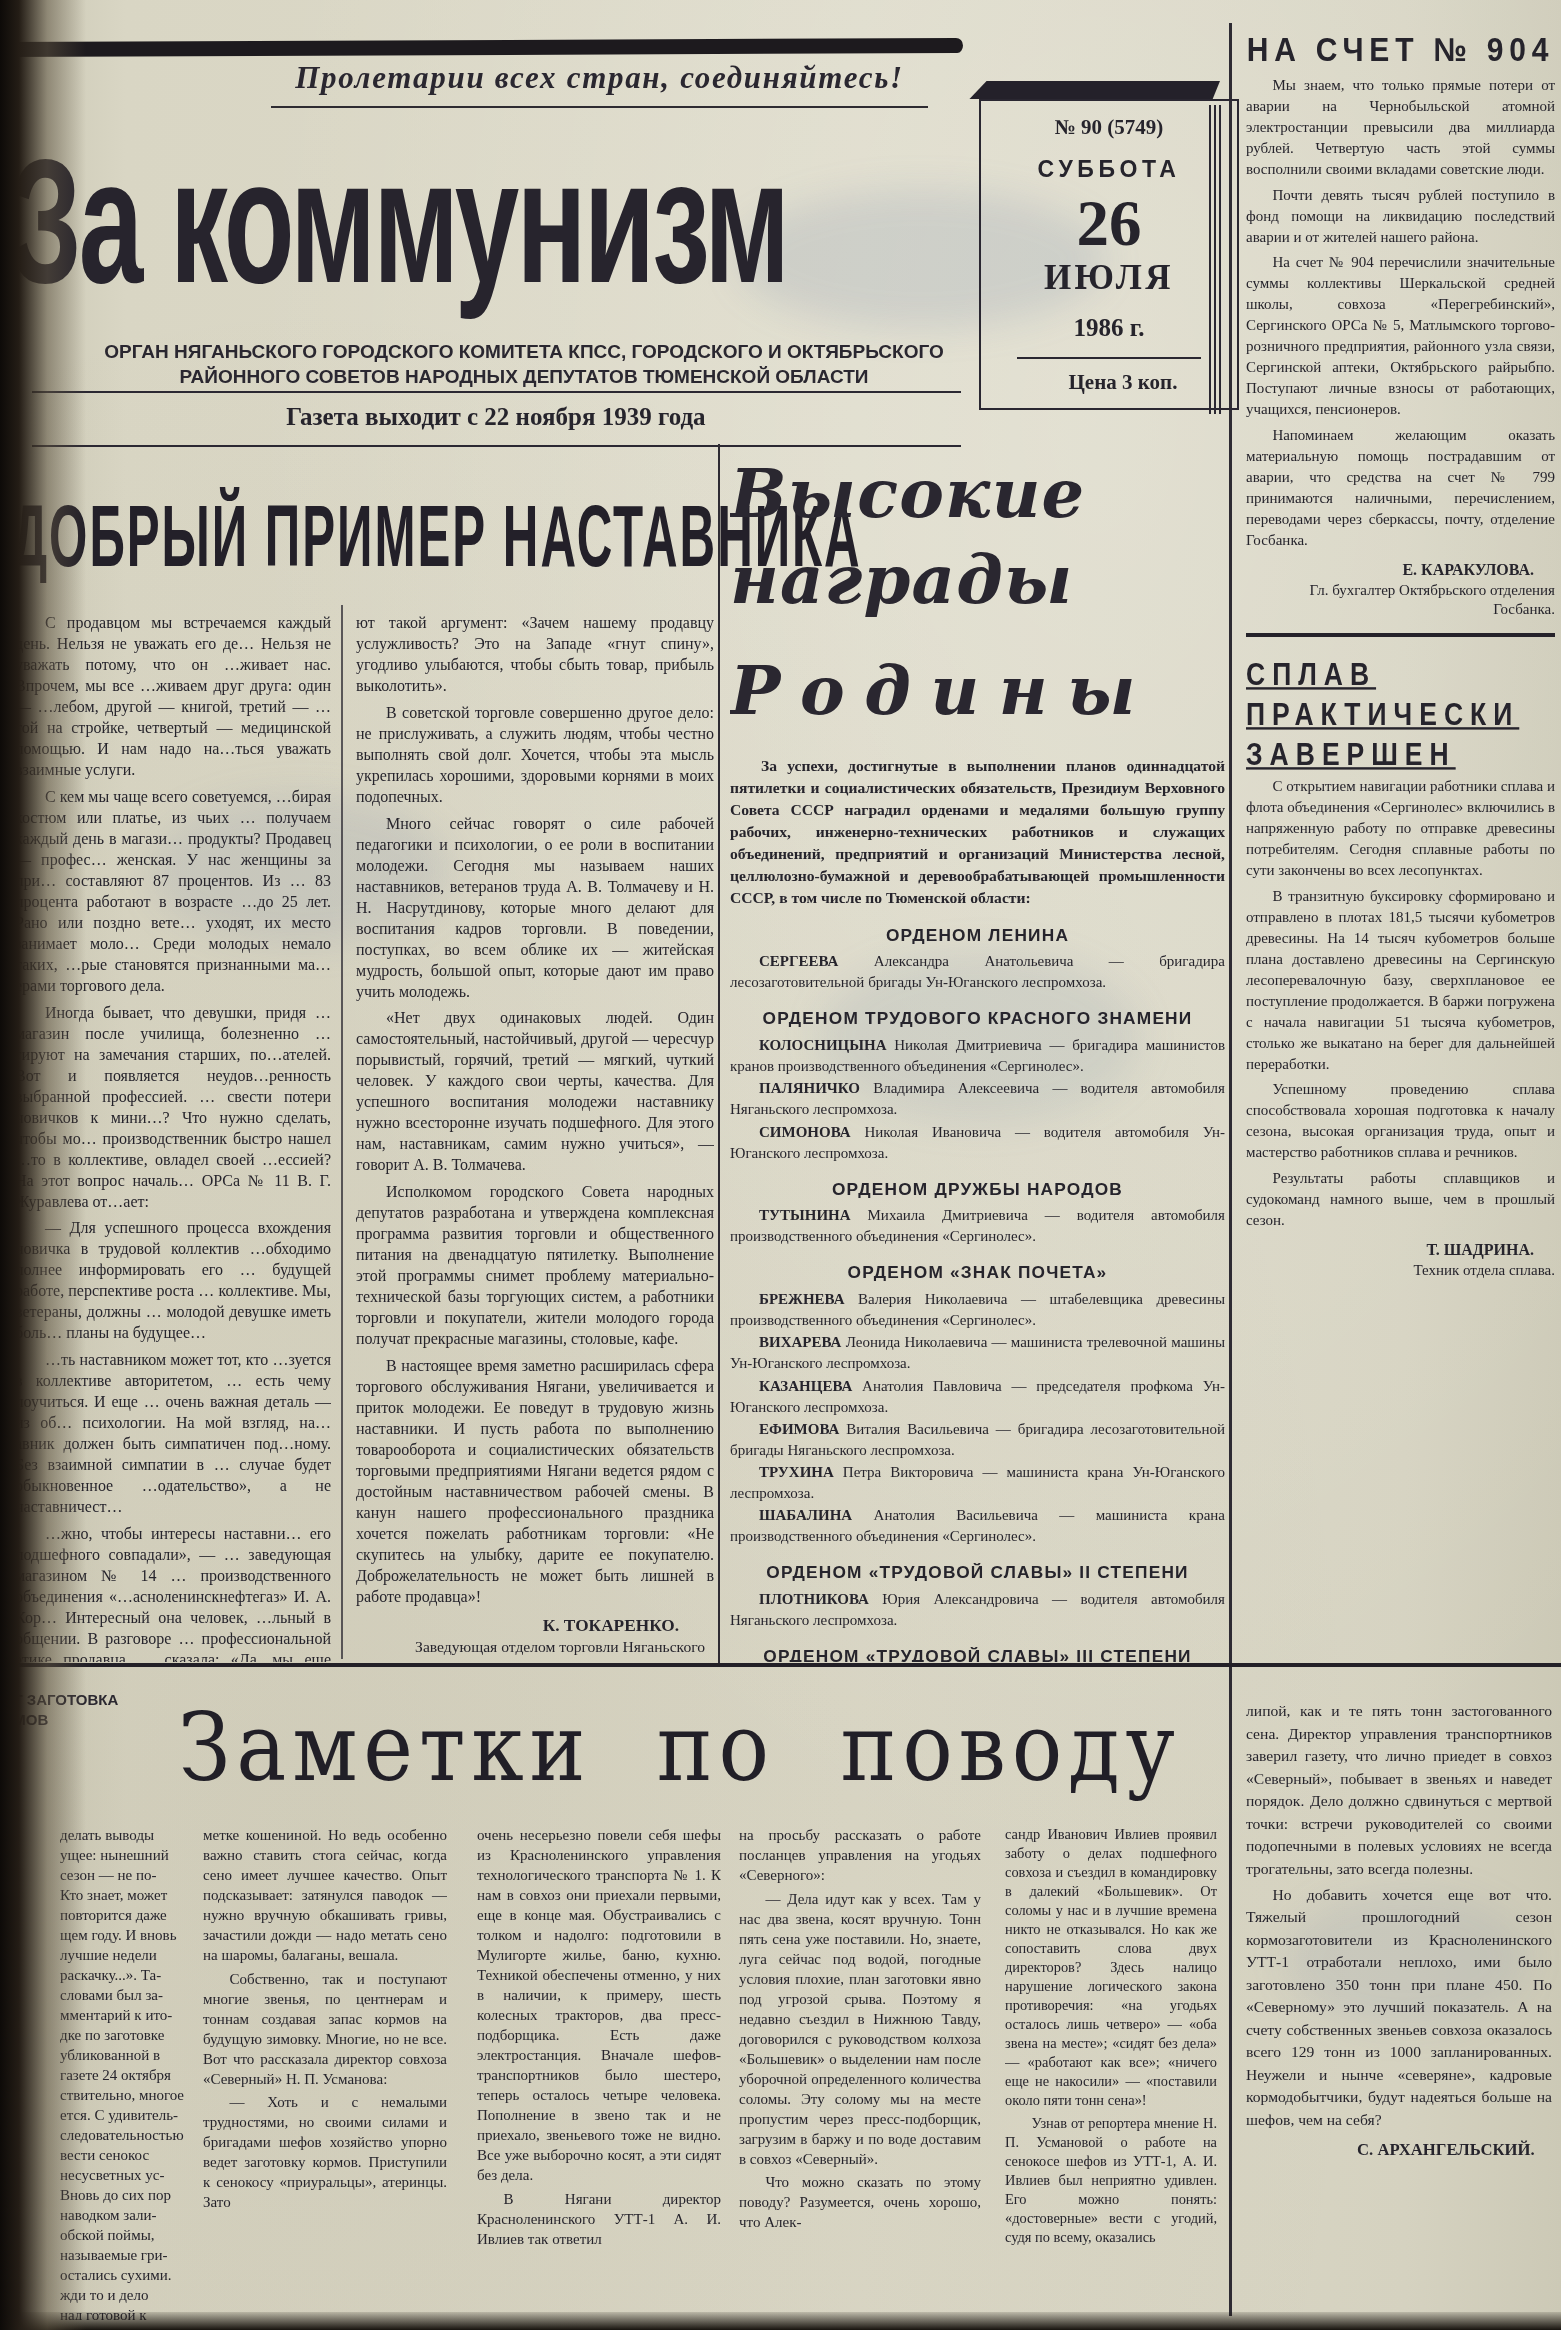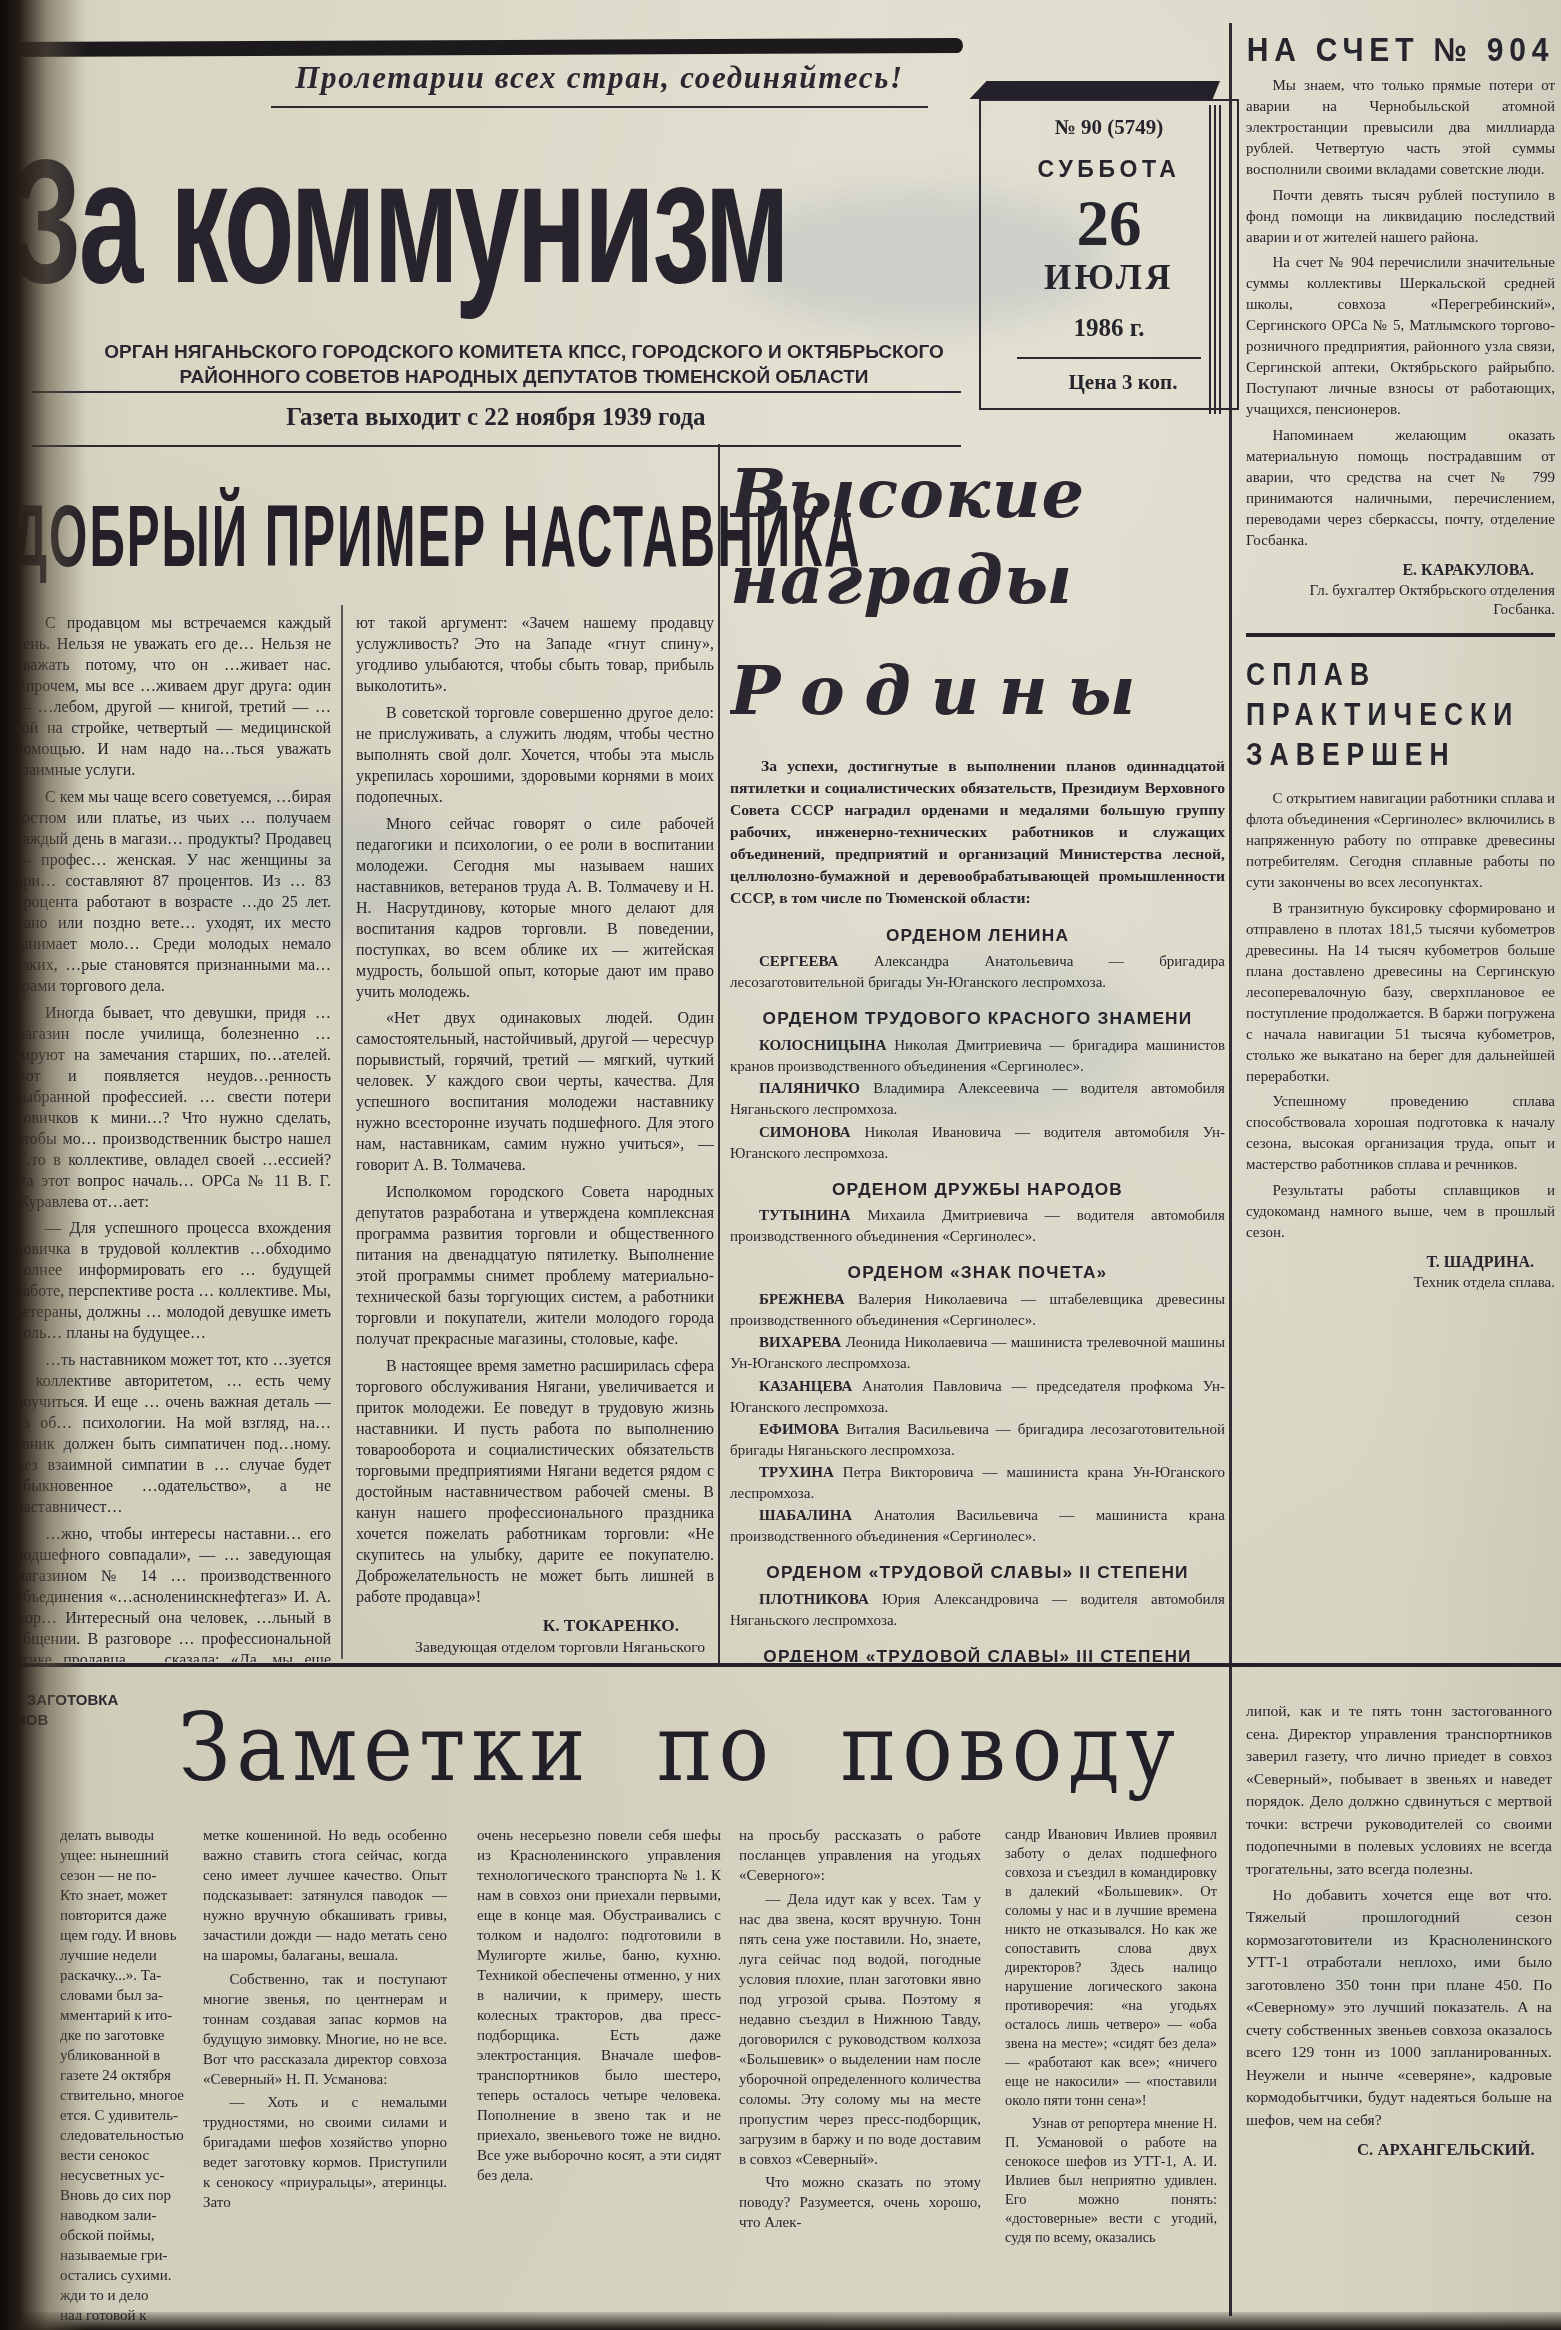--- a/index.html
+++ b/index.html
@@ -74,21 +74,21 @@
   .aw-blocks .entry{font-size:15px;line-height:21px;text-align:justify;text-indent:29px;margin:1.2px 0;}
 
   
   .rcol{position:absolute;left:1246px;top:39px;width:309px;z-index:3;font-size:15px;line-height:21px;}
   .rcol p{margin:0 0 4.6px;text-align:justify;text-indent:26.5px;}
   .r-title{font-family:"Liberation Sans",sans-serif;font-weight:900;font-size:30px;letter-spacing:5.8px;
     text-align:center;transform:scaleY(1.1);margin-bottom:15px;white-space:nowrap;}
   .thick-rule{height:3.5px;background:#25222a;margin:15px 0 17.3px;}
   .raft-title div{font-family:"Liberation Sans",sans-serif;font-weight:900;font-size:26.5px;letter-spacing:7px;
     line-height:40px;transform:scaleY(1.2);transform-origin:left;white-space:nowrap;}
-  .raft-title{margin-bottom:14px;}
+  .raft-title{margin-bottom:2px;text-decoration:underline;}
   .rcol .sig-name{padding-right:21px;font-size:16px;}
   .rcol .sig-role{text-align:right;width:100%;font-size:15px;}
 
   
   .bottom{position:absolute;left:0;top:1668px;width:1562px;height:663px;z-index:3;}
   .frag-head{position:absolute;left:3.5px;top:22px;font-family:"Liberation Sans",sans-serif;
     font-weight:bold;font-size:15px;line-height:19.6px;color:#2b2830;}
   .z-headline{position:absolute;left:161px;top:25px;width:1037px;text-align:center;
     font-family:"DejaVu Serif",serif;font-size:84px;letter-spacing:5.8px;word-spacing:33px;
     color:#211f27;transform:scaleY(1.12);transform-origin:top center;white-space:nowrap;}
@@ -247,20 +247,21 @@
         <div>жди то и дело</div>
         <div>над готовой к</div>
       </div>
     <div id="bcolB" class="bcol col">
         <p class="noindent">метке кошениной. Но ведь особенно важно ставить стога сейчас, когда сено имеет лучшее качество. Опыт подсказывает: затянулся паводок — нужно вручную обкашивать гривы, зачастили дожди — надо метать сено на шаромы, балаганы, вешала.</p>
         <p>Собственно, так и поступают многие звенья, по центнерам и тоннам создавая запас кормов на будущую зимовку. Многие, но не все. Вот что рассказала директор совхоза «Северный» Н. П. Усманова:</p>
         <p>— Хоть и с немалыми трудностями, но своими силами и бригадами шефов хозяйство упорно ведет заготовку кормов. Приступили к сенокосу «приуральцы», атеринцы. Зато</p>
       </div>
     <div id="bcolC" class="bcol col">
         <p class="noindent">очень несерьезно повели себя шефы из Красноленинского управления технологического транспорта № 1. К нам в совхоз они приехали первыми, еще в конце мая. Обустраивались с толком и надолго: подготовили в Мулигорте жилье, баню, кухню. Техникой обеспечены отменно, у них в наличии, к примеру, шесть колесных тракторов, два пресс-подборщика. Есть даже электростанция. Вначале шефов-транспортников было шестеро, теперь осталось четыре человека. Пополнение в звено так и не приехало, звеньевого тоже не видно. Все уже выборочно косят, а эти сидят без дела.</p>
+        <p>В Нягани директор Красноленинского УТТ-1 А. И. Ивлиев так ответил</p>
       </div>
     <div id="bcolD" class="bcol col">
         <p class="noindent">на просьбу рассказать о работе посланцев управления на угодьях «Северного»:</p>
         <p>— Дела идут как у всех. Там у нас два звена, косят вручную. Тонн пять сена уже поставили. Но, знаете, луга сейчас под водой, погодные условия плохие, план заготовки явно под угрозой срыва. Поэтому я недавно съездил в Нижнюю Тавду, договорился с руководством колхоза «Большевик» о выделении нам после уборочной определенного количества соломы. Эту солому мы на месте пропустим через пресс-подборщик, загрузим в баржу и по воде доставим в совхоз «Северный».</p>
         <p>Что можно сказать по этому поводу? Разумеется, очень хорошо, что Алек-</p>
       </div>
     <div id="bcolE" class="bcol col">
         <p class="noindent">сандр Иванович Ивлиев проявил заботу о делах подшефного совхоза и съездил в командировку в далекий «Большевик». От соломы у нас и в лучшие времена никто не отказывался. Но как же сопоставить слова двух директоров? Здесь налицо нарушение логического закона противоречия: «на угодьях осталось лишь четверо» — «оба звена на месте»; «сидят без дела» — «работают как все»; «ничего еще не накосили» — «поставили около пяти тонн сена»!</p>
         <p>Узнав от репортера мнение Н. П. Усмановой о работе на сенокосе шефов из УТТ-1, А. И. Ивлиев был неприятно удивлен. Его можно понять: «достоверные» вести с угодий, судя по всему, оказались</p>
       </div>

